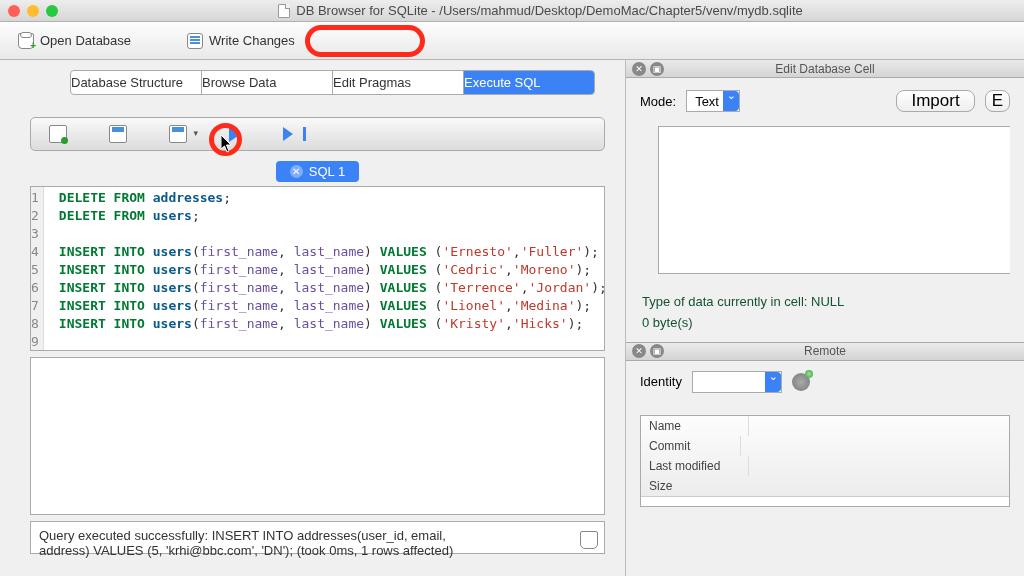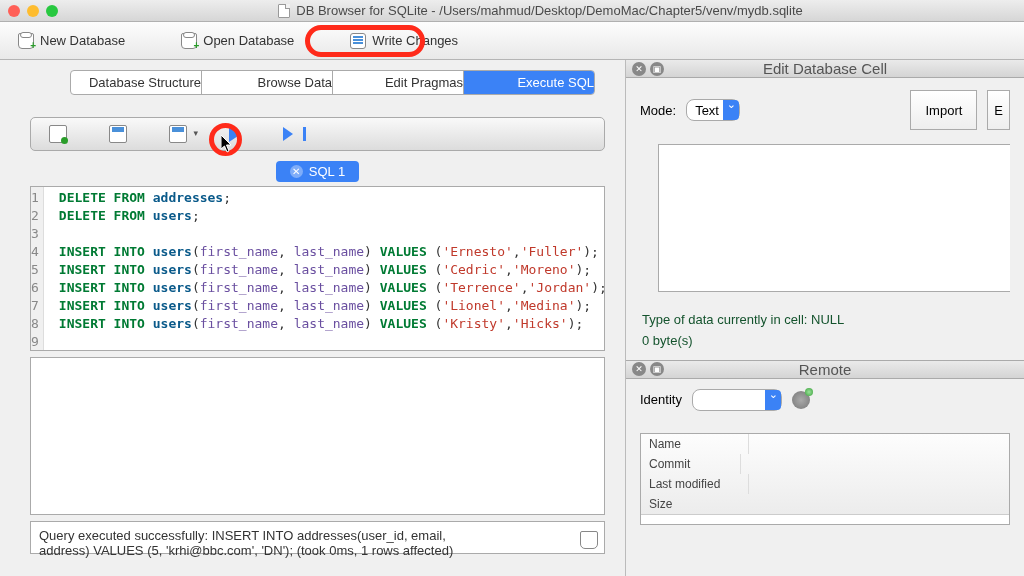--- a/index.html
+++ b/index.html
@@ -16,21 +16,21 @@
 .icn-db { background: #fff; border: 1px solid #888; border-radius: 2px 2px 4px 4px; }
 .icn-db::before { content: ""; position: absolute; top: -2px; left: 1px; right: 1px; height: 4px; background: #fff; border: 1px solid #888; border-radius: 4px; }
 .green-plus::after { content: "+"; position: absolute; bottom: -3px; right: -3px; color: #2a9d2a; font-weight: bold; font-size: 10px; }
 .icn-write { background: #fff; border: 1px solid #888; }
 .icn-write::after { content: ""; position: absolute; top: 2px; left: 2px; right: 2px; height: 2px; background: #4a90d9; box-shadow: 0 3px 0 #4a90d9, 0 6px 0 #4a90d9; }
 .icn-revert { background: radial-gradient(#8fe08f,#3aa03a); border-radius: 50%; }
 .icn-revert::after { content: "↶"; color: #fff; position: absolute; left: 2px; top: -2px; font-size: 12px; }
 .main { display: flex; height: calc(576px - 60px); }
 .left { width: 625px; padding: 10px 0 0 10px; position: relative; }
 .tabbar { display: flex; background: #fff; border: 1px solid #aaa; border-radius: 4px; overflow: hidden; margin: 0 30px 0 60px; }
-.tab { flex: 1; padding: 4px 0; text-align: right; border-right: 1px solid #aaa; color: #333; }
+.tab { flex: 1; padding: 4px 0; text-align: left; border-right: 1px solid #aaa; color: #333; }
 .tab:last-child { border-right: none; }
 .tab.active { background: #3b82f6; color: #ffffff; }
 .ed-toolbar { margin: 22px 20px 0 20px; height: 34px; background: linear-gradient(#f9f9f9,#dcdcdc); border: 1px solid #aaa; border-radius: 5px; display: flex; align-items: center; padding: 0 18px; gap: 42px; }
 .etb-icn { width: 18px; height: 18px; position: relative; }
 .i-open { background: #fff; border: 1px solid #888; border-radius: 2px; }
 .i-open::after { content: ""; position: absolute; bottom: -2px; right: -2px; width: 7px; height: 7px; background: #2a9d2a; border-radius: 50%; }
 .i-save { background: #fff; border: 1px solid #888; border-radius: 2px; }
 .i-save::before { content: ""; position: absolute; top: 1px; left: 2px; right: 2px; height: 5px; background: #4a90d9; }
 .i-saveas { background: #fff; border: 1px solid #888; border-radius: 2px; }
 .i-saveas::before { content: ""; position: absolute; top: 1px; left: 2px; right: 2px; height: 5px; background: #4a90d9; }
@@ -44,28 +44,28 @@
 .editor { margin: 0 20px; border: 1px solid #aaa; background: #fff; height: 165px; display: flex; font-family: "Menlo","Consolas",monospace; font-size: 13px; overflow: hidden; }
 .gutter { width: 24px; background: #f0f0f0; color: #888; text-align: right; padding: 2px 4px 0 0; line-height: 18px; }
 .gut-hatch { width: 48px; background: repeating-linear-gradient(45deg,#f5e6e6 0 3px,#fff 3px 6px); border-right: 1px solid #ddd; }
 .code { flex: 1; padding: 2px 6px 0 15px; line-height: 18px; white-space: pre; color: #333; }
 .kw { color: #007a33; font-weight: bold; } .id { color: #0a5a8a; font-weight: bold; } .fn { color: #6a4fa0; } .vl { color: #c0392b; } .pn { color: #333; }
 .results { margin: 6px 20px 0 20px; height: 158px; background: #fff; border: 1px solid #aaa; }
 .status { margin: 6px 20px 0 20px; background: #fff; border: 1px solid #aaa; padding: 6px 8px; font-size: 13px; color: #333; height: 33px; position: relative; }
 .status .db-icn { position: absolute; right: 6px; bottom: 4px; width: 18px; height: 18px; background: #fff; border: 1px solid #888; border-radius: 2px 2px 5px 5px; }
 .right { flex: 1; border-left: 1px solid #bbb; background: #f0f0f0; display: flex; flex-direction: column; }
 .panel-hdr { height: 18px; background: linear-gradient(#eaeaea,#d4d4d4); border-bottom: 1px solid #aaa; display: flex; align-items: center; padding: 0 6px; position: relative; }
-.ph-title { position: absolute; left: 0; right: 0; text-align: center; font-size: 15px; color: #555; }
+.ph-title { position: absolute; left: 0; right: 0; text-align: center; font-size: 12px; color: #555; }
 .ph-btn { width: 14px; height: 14px; border-radius: 50%; background: #888; margin-right: 4px; display: inline-flex; align-items: center; justify-content: center; color: #fff; font-size: 9px; z-index: 1; }
 .edcell { padding: 12px 14px 8px; }
 .row-inline { display: flex; align-items: center; gap: 10px; }
-.mac-select { height: 22px; background: #fff; border: 1px solid #aaa; border-radius: 8px; padding: 0 20px 0 8px; position: relative; font-size: 13px; display: inline-flex; align-items: center; }
+.mac-select { height: 22px; background: #fff; border: 1px solid #aaa; border-radius: 0; padding: 0 20px 0 8px; position: relative; font-size: 13px; display: inline-flex; align-items: center; }
 .mac-select::after { content: ""; position: absolute; right: 0; top: 0; bottom: 0; width: 16px; background: #3b82f6; border-radius: 0 4px 4px 0; }
 .mac-select::before { content: "⌄"; position: absolute; right: 3px; top: -2px; color: #fff; z-index: 1; font-size: 11px; }
-.mac-btn { height: 40px; background: linear-gradient(#fff,#eee); border: 1px solid #aaa; border-radius: 0; padding: 0 14px; font-size: 13px; display: inline-flex; align-items: center; }
+.mac-btn { height: 22px; background: linear-gradient(#fff,#eee); border: 1px solid #aaa; border-radius: 8px; padding: 0 14px; font-size: 17px; display: inline-flex; align-items: center; }
 .textarea { margin: 14px 0 10px 18px; height: 148px; background: #fff; border: 1px solid #aaa; border-right: none; }
 .info-text { padding: 0 16px 8px 16px; font-size: 13px; color: #14532d; line-height: 1.6; }
 .remote { border-top: 1px solid #aaa; }
 .rm-body { padding: 10px 14px; }
 .gear { width: 18px; height: 18px; background: radial-gradient(#aaa,#777); border-radius: 50%; position: relative; }
 .gear::after { content: ""; position: absolute; top: -3px; right: -3px; width: 8px; height: 8px; background: radial-gradient(#9be29b,#3aa03a); border-radius: 50%; }
 .rm-table { margin: 12px 14px 0 14px; border: 1px solid #aaa; background: #fff; height: 92px; }
 .rm-th { display: flex; background: linear-gradient(#fdfdfd,#ececec); border-bottom: 1px solid #ccc; font-size: 12px; color: #444; flex-direction: column; }
 .rm-th > div { padding: 3px 8px; border-right: 1px solid #ddd; }
 .highlight { position: absolute; border: 5px solid #ff2a1a; border-radius: 20px; pointer-events: none; }
@@ -83,24 +83,20 @@
   <div class="tl-btn tl-max"></div>
   <div class="title-text">
     <span class="doc-icon"></span>
     <span>DB Browser for SQLite - /Users/mahmud/Desktop/DemoMac/Chapter5/venv/mydb.sqlite</span>
   </div>
 </div>
 
 <div class="toolbar">
   <div class="tb-btn">
     <span class="tb-icn icn-db green-plus"></span>
-    <span>New Database</span>
-  </div>
-  <div class="tb-btn">
-    <span class="tb-icn icn-db green-plus"></span>
     <span>Open Database</span>
   </div>
   <div class="tb-btn">
     <span class="tb-icn icn-write"></span>
     <span>Write Changes</span>
   </div>
 </div>
 
 <div class="main">
   <div class="left">

